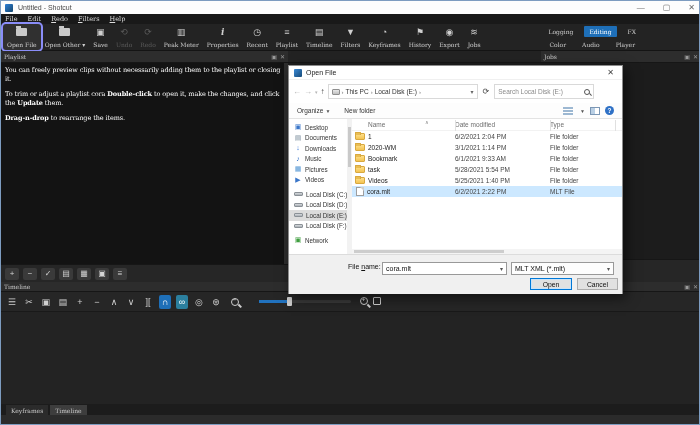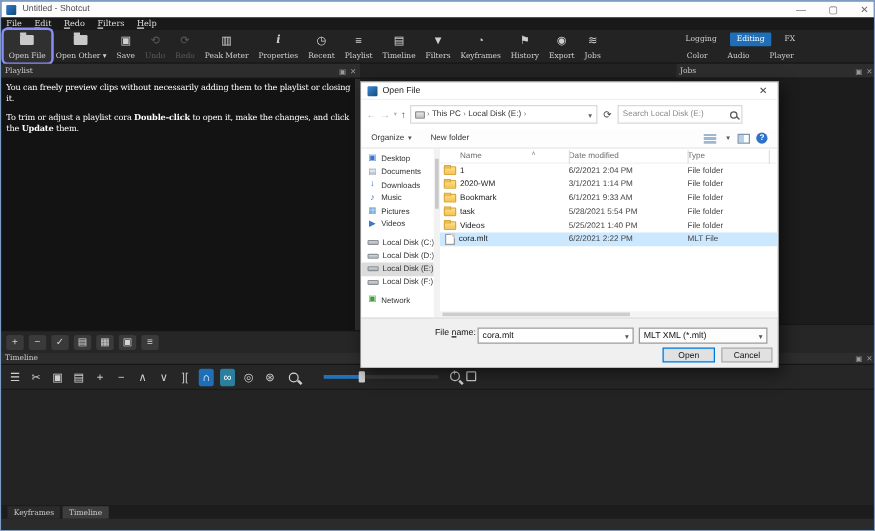--- a/index.html
+++ b/index.html
@@ -236,20 +236,21 @@
     <span class="ic">
         <span>▣</span>
         <span>✕</span>
       </span>
   </div>
 
   <div class="abs playlist" id="playlist" style="padding-top:3px">
 
       <p><span>You can freely preview clips without necessarily adding them to the playlist or closing it.</span></p>
       <p><span>To trim or adjust a playlist cora </span><b>Double-click</b><span> to open it, make the changes, and click the </span><b>Update</b><span> them.</span></p>
+      <p><b>Drag-n-drop</b><span> to rearrange the items.</span></p>
       <div class="pl-scroll"></div>
     </div>
   <div class="abs minibar" id="plbar" style="left:0;top:263px;width:287px;height:18px">
       <span class="mbtn">+</span>
       <span class="mbtn">−</span>
       <span class="mbtn">✓</span>
       <span class="mbtn">▤</span>
       <span class="mbtn">▦</span>
       <span class="mbtn">▣</span>
       <span class="mbtn">≡</span>

